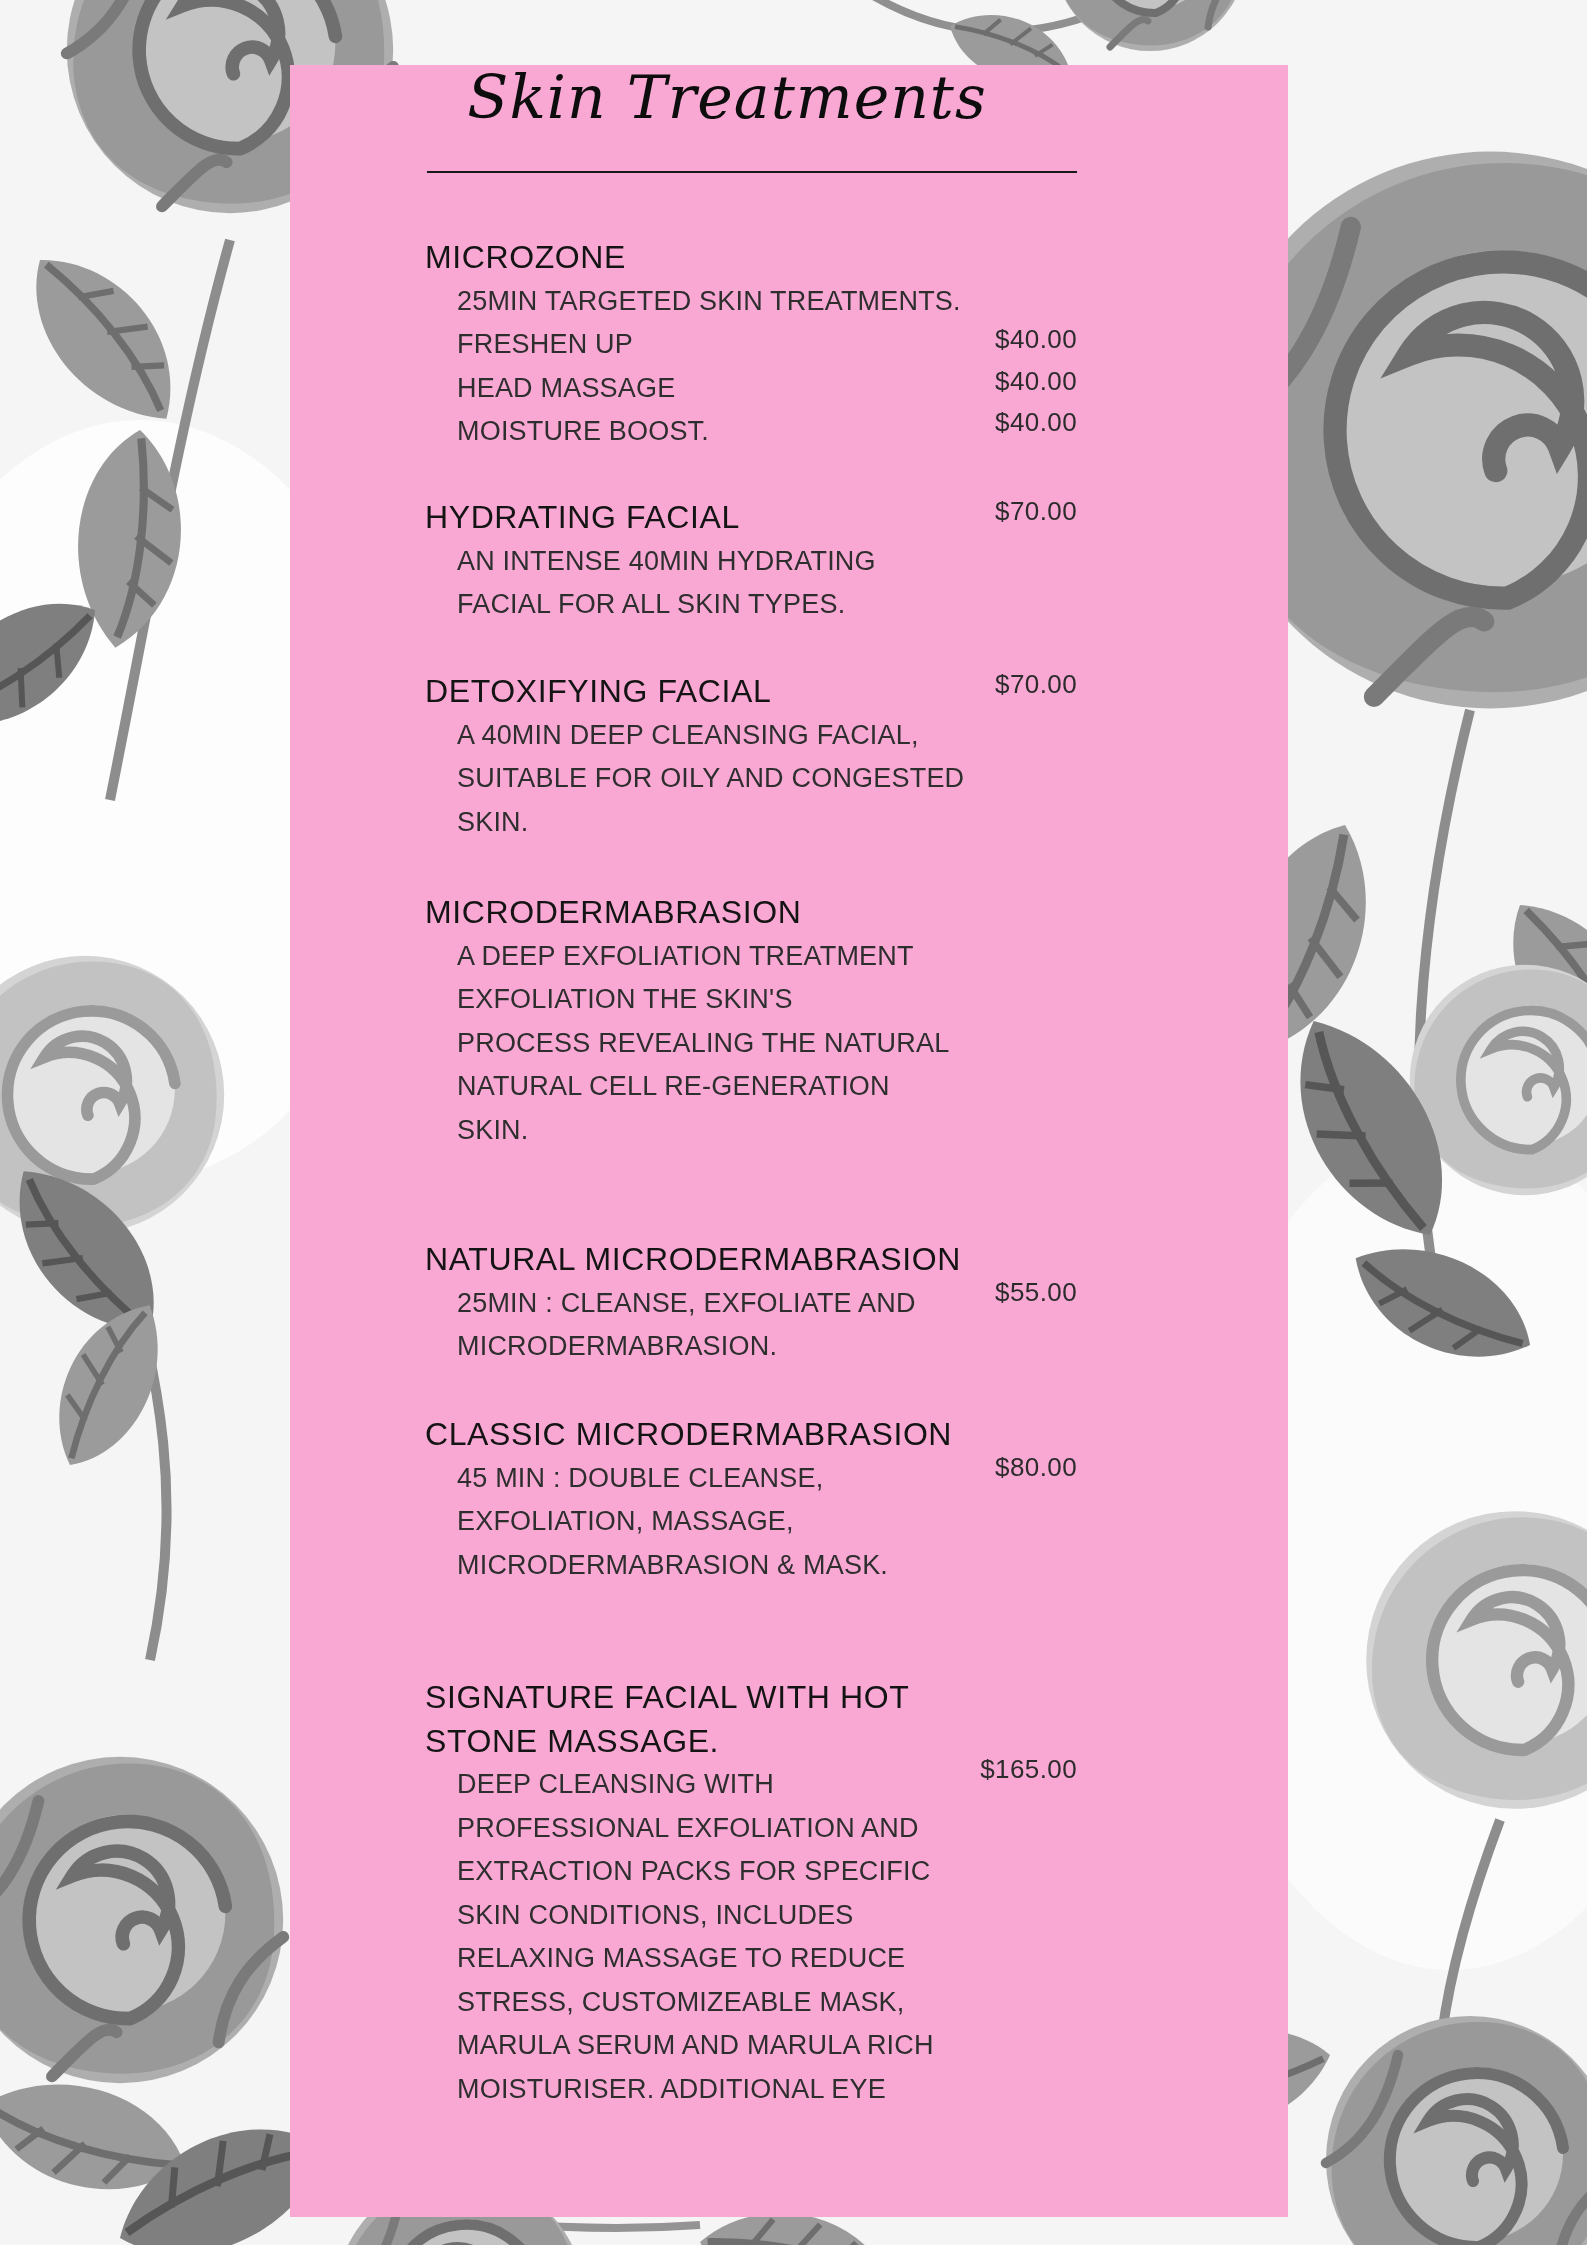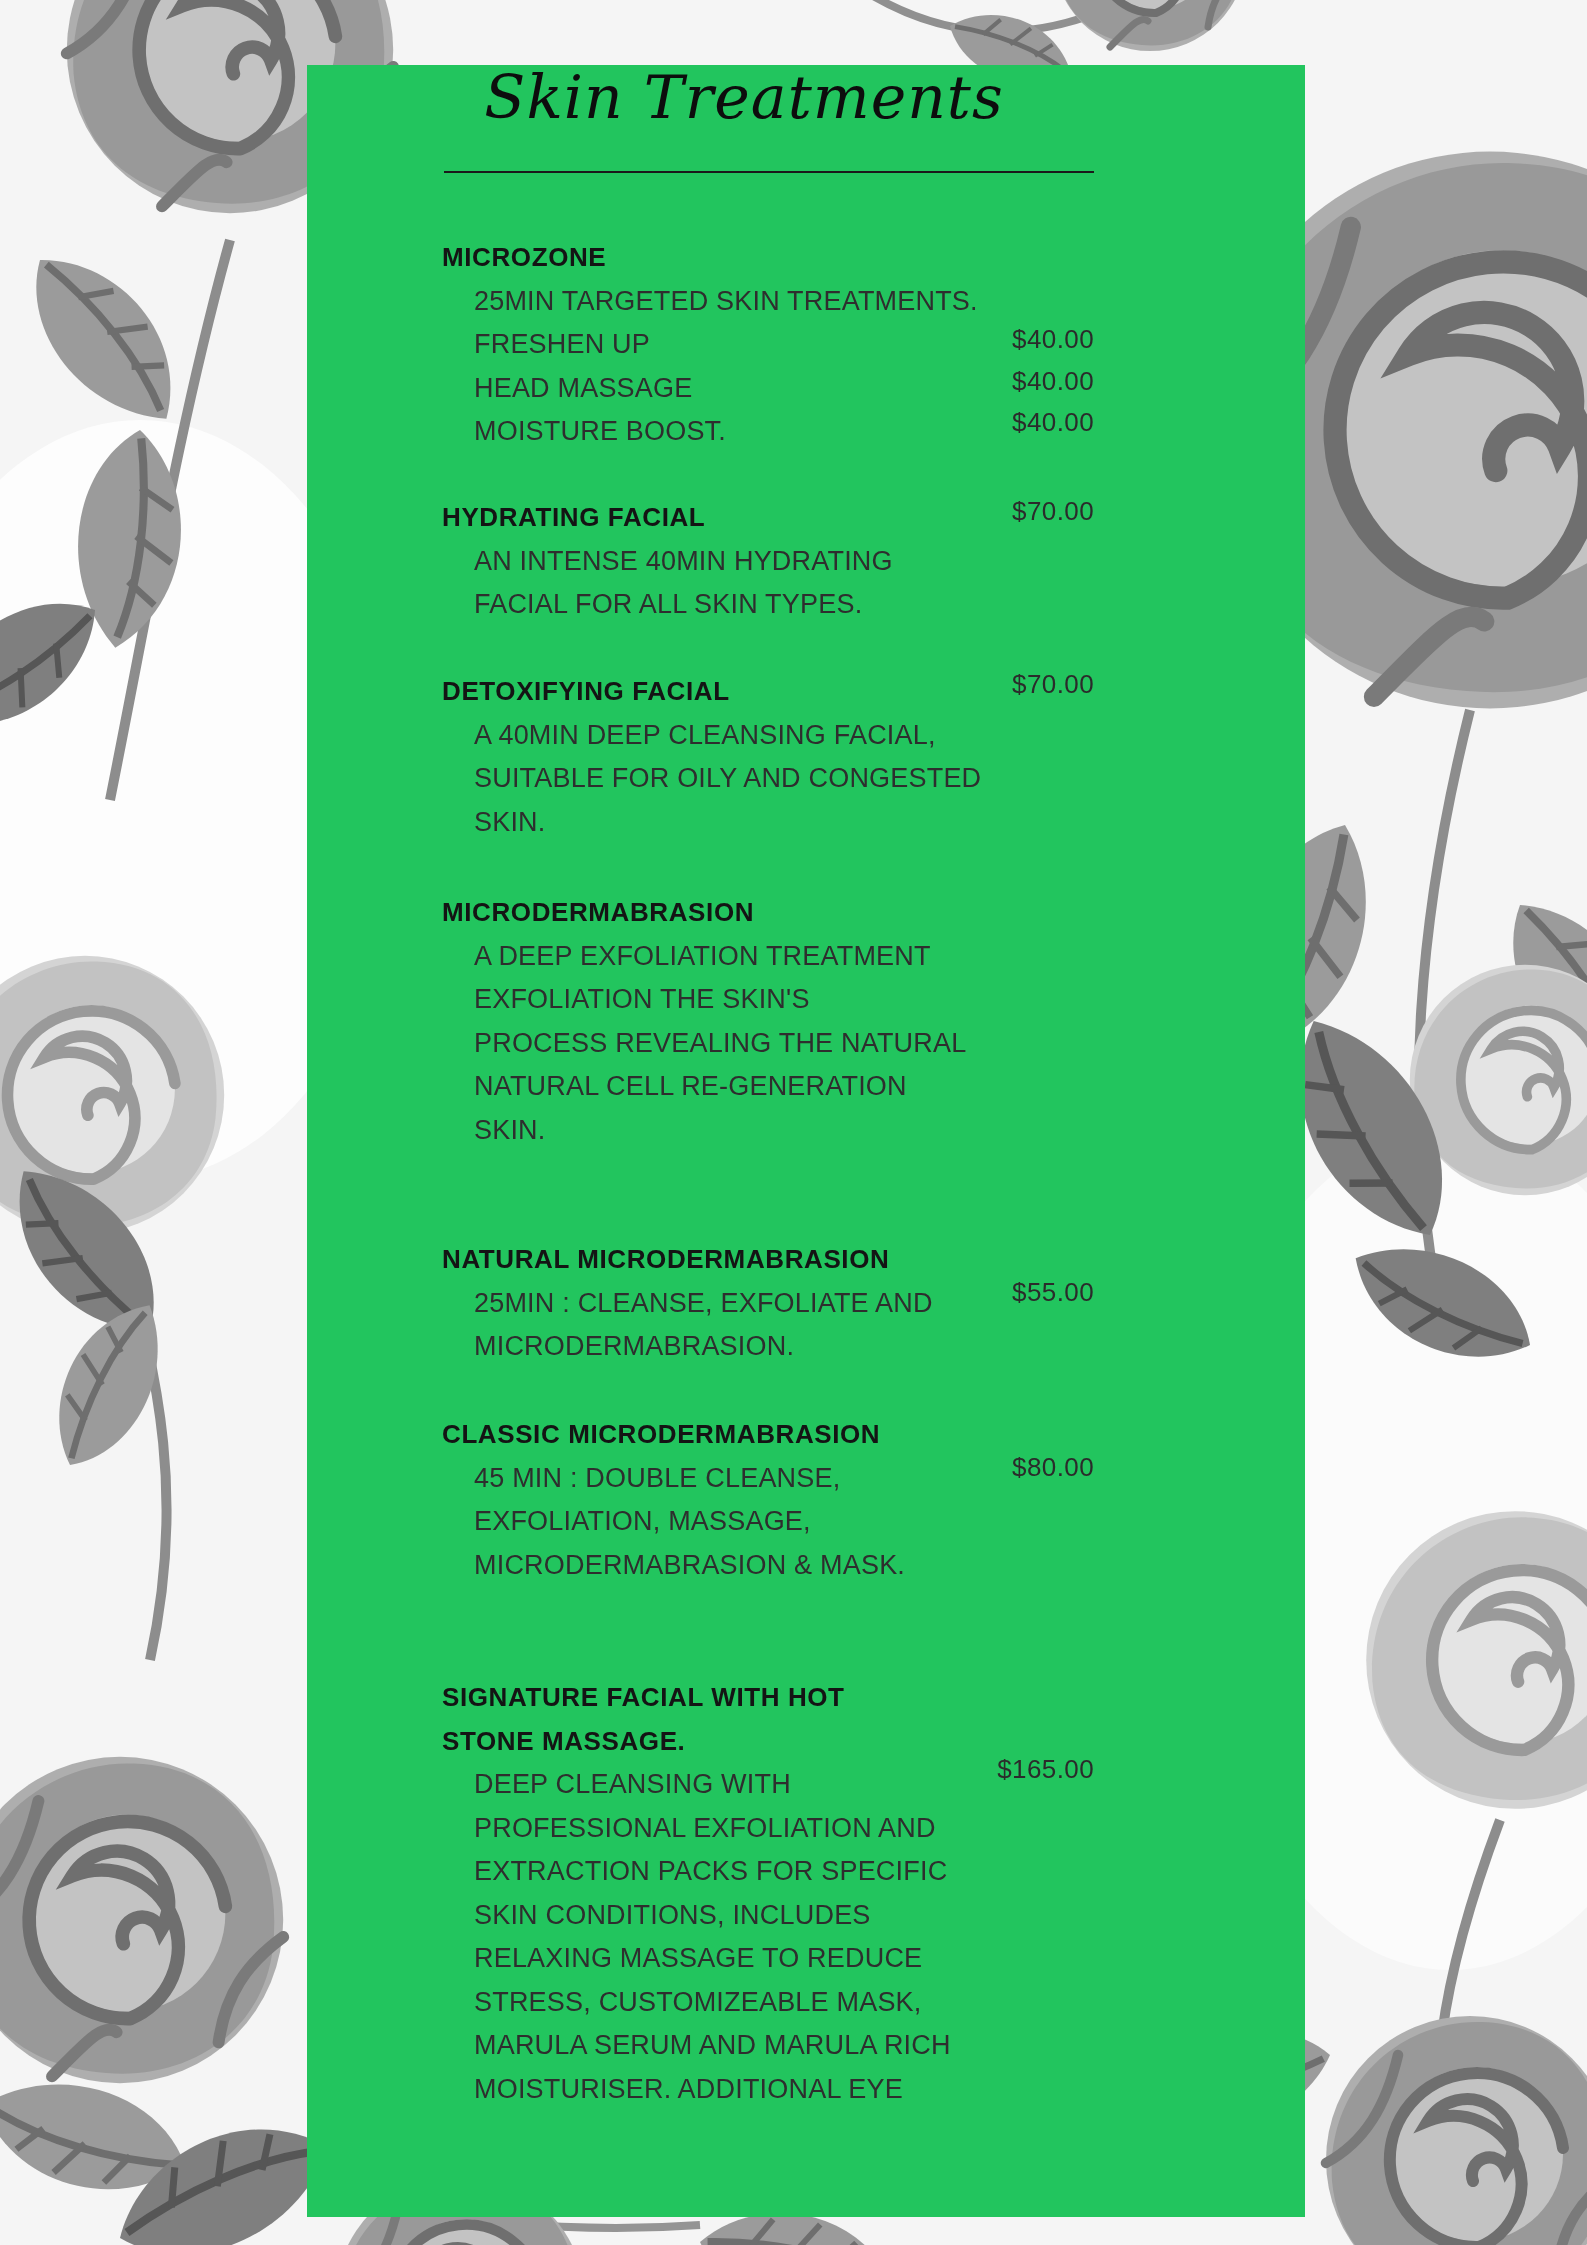--- a/index.html
+++ b/index.html
@@ -3,36 +3,36 @@
 <meta charset="utf-8">
 <style>
   html,body{margin:0;padding:0;}
   body{
     width:1587px;height:2245px;position:relative;overflow:hidden;
     background:#f5f5f5;
     font-family:"Liberation Sans",sans-serif;
   }
   .bg{position:absolute;left:0;top:0;width:1587px;height:2245px;display:block;}
   .panel{
-    position:absolute;left:307px;top:65px;width:998px;height:2152px;
-    background:#22c55e;
+    position:absolute;left:290px;top:65px;width:998px;height:2152px;
+    background:#f9a8d4;
   }
   .title{
     position:absolute;left:111px;top:-6px;width:652px;height:72px;
     line-height:76px;text-align:center;
     font-family:"DejaVu Serif",serif;font-style:italic;font-weight:400;
     font-size:60px;color:#0d0d0d;letter-spacing:1px;white-space:nowrap;
   }
   .rule{
     position:absolute;left:137px;top:106px;width:650px;height:0;
     border-top:2px solid #1a1a1a;
   }
   .sec{position:absolute;left:135px;width:652px;}
   .h{
-    font-size:26px;font-weight:700;color:#141414;letter-spacing:.6px;
+    font-size:32px;font-weight:400;color:#141414;letter-spacing:.6px;
     line-height:43.5px;white-space:nowrap;
   }
   .ln{
     font-size:27px;font-weight:400;color:#2e2e2e;letter-spacing:.2px;
     line-height:43.5px;white-space:nowrap;margin-left:32px;
   }
   .price{
     position:absolute;right:211px;text-align:center;
     font-size:26px;color:#2b2b2b;letter-spacing:.4px;line-height:43.5px;
     white-space:nowrap;

